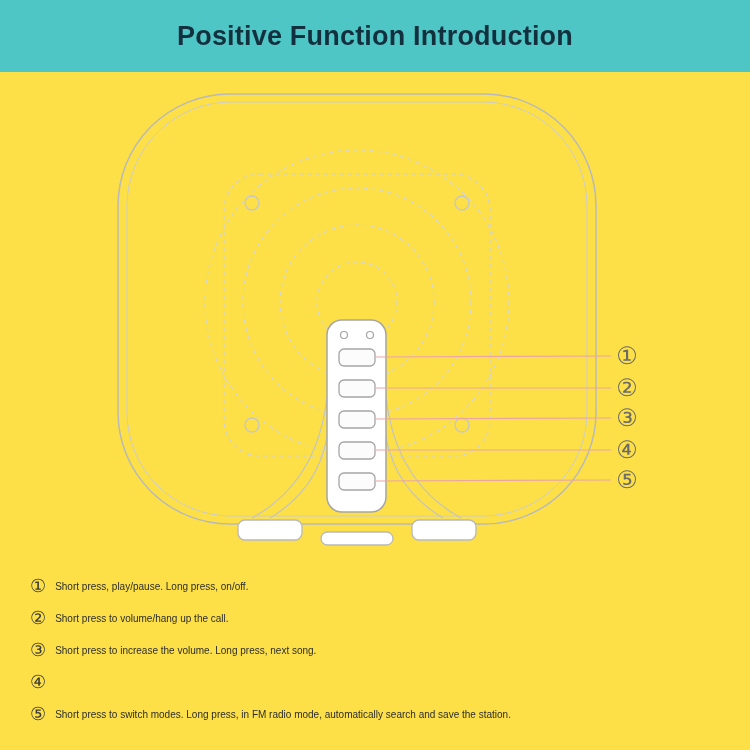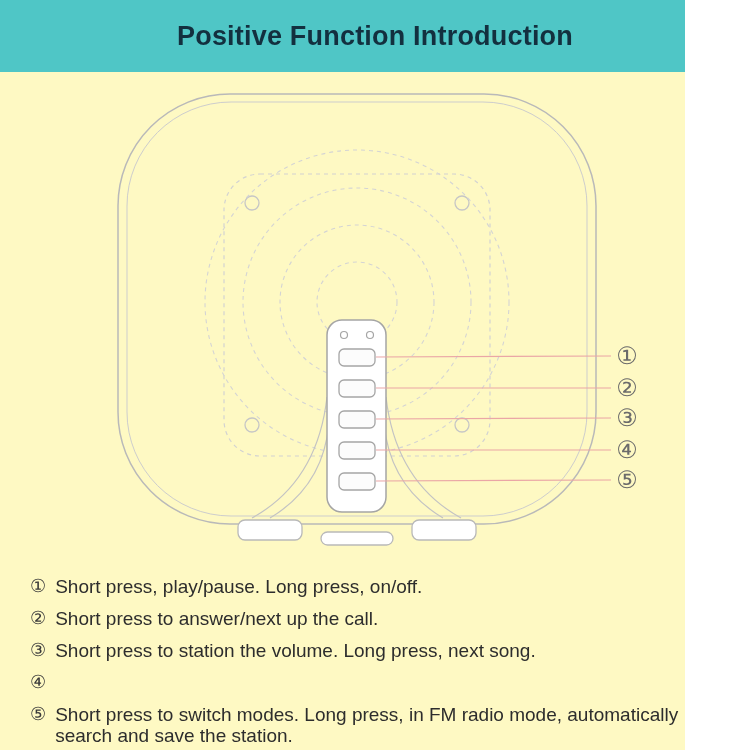--- a/index.html
+++ b/index.html
@@ -1,20 +1,20 @@
 <!DOCTYPE html>
 <html><head>
 <meta charset="utf-8">
 <style>
   html, body { margin: 0; padding: 0; background: #ffffff; }
   .page {
     position: relative;
-    width: 685px;
+    width: 750px;
     height: 750px;
-    background: #fef9c3;
+    background: #fde047;
     overflow: hidden;
     font-family: "Liberation Sans", sans-serif;
   }
   .titlebar {
     position: absolute;
     top: 0; left: 0;
     width: 750px;
     height: 72px;
     background: #4fc6c6;
     display: flex;
@@ -61,21 +61,21 @@
     color: #2d2d2d;
   }
   .instructions .num {
     flex: 0 0 auto;
     font-size: 18px;
     line-height: 21px;
     margin-right: 9px;
     color: #3a3a3a;
   }
   .instructions .txt {
-    font-size: 19px;
+    font-size: 10px;
     line-height: 21px;
   }
 </style>
 </head>
 <body>
 
 <div class="page">
 
   <header class="titlebar">
     <h1>Positive Function Introduction</h1>
@@ -145,25 +145,25 @@
     <span class="callout" style="top:394px">⑤</span>
   </div>
 
   <ul class="instructions">
     <li>
       <span class="num">①</span>
       <span class="txt">Short press, play/pause. Long press, on/off.</span>
     </li>
     <li>
       <span class="num">②</span>
-      <span class="txt">Short press to answer/next up the call.</span>
+      <span class="txt">Short press to volume/hang up the call.</span>
     </li>
     <li>
       <span class="num">③</span>
-      <span class="txt">Short press to station the volume. Long press, next song.</span>
+      <span class="txt">Short press to increase the volume. Long press, next song.</span>
     </li>
     <li>
       <span class="num">④</span>
     </li>
     <li>
       <span class="num">⑤</span>
       <span class="txt">Short press to switch modes. Long press, in FM radio mode, automatically search and save the station.</span>
     </li>
   </ul>
 

